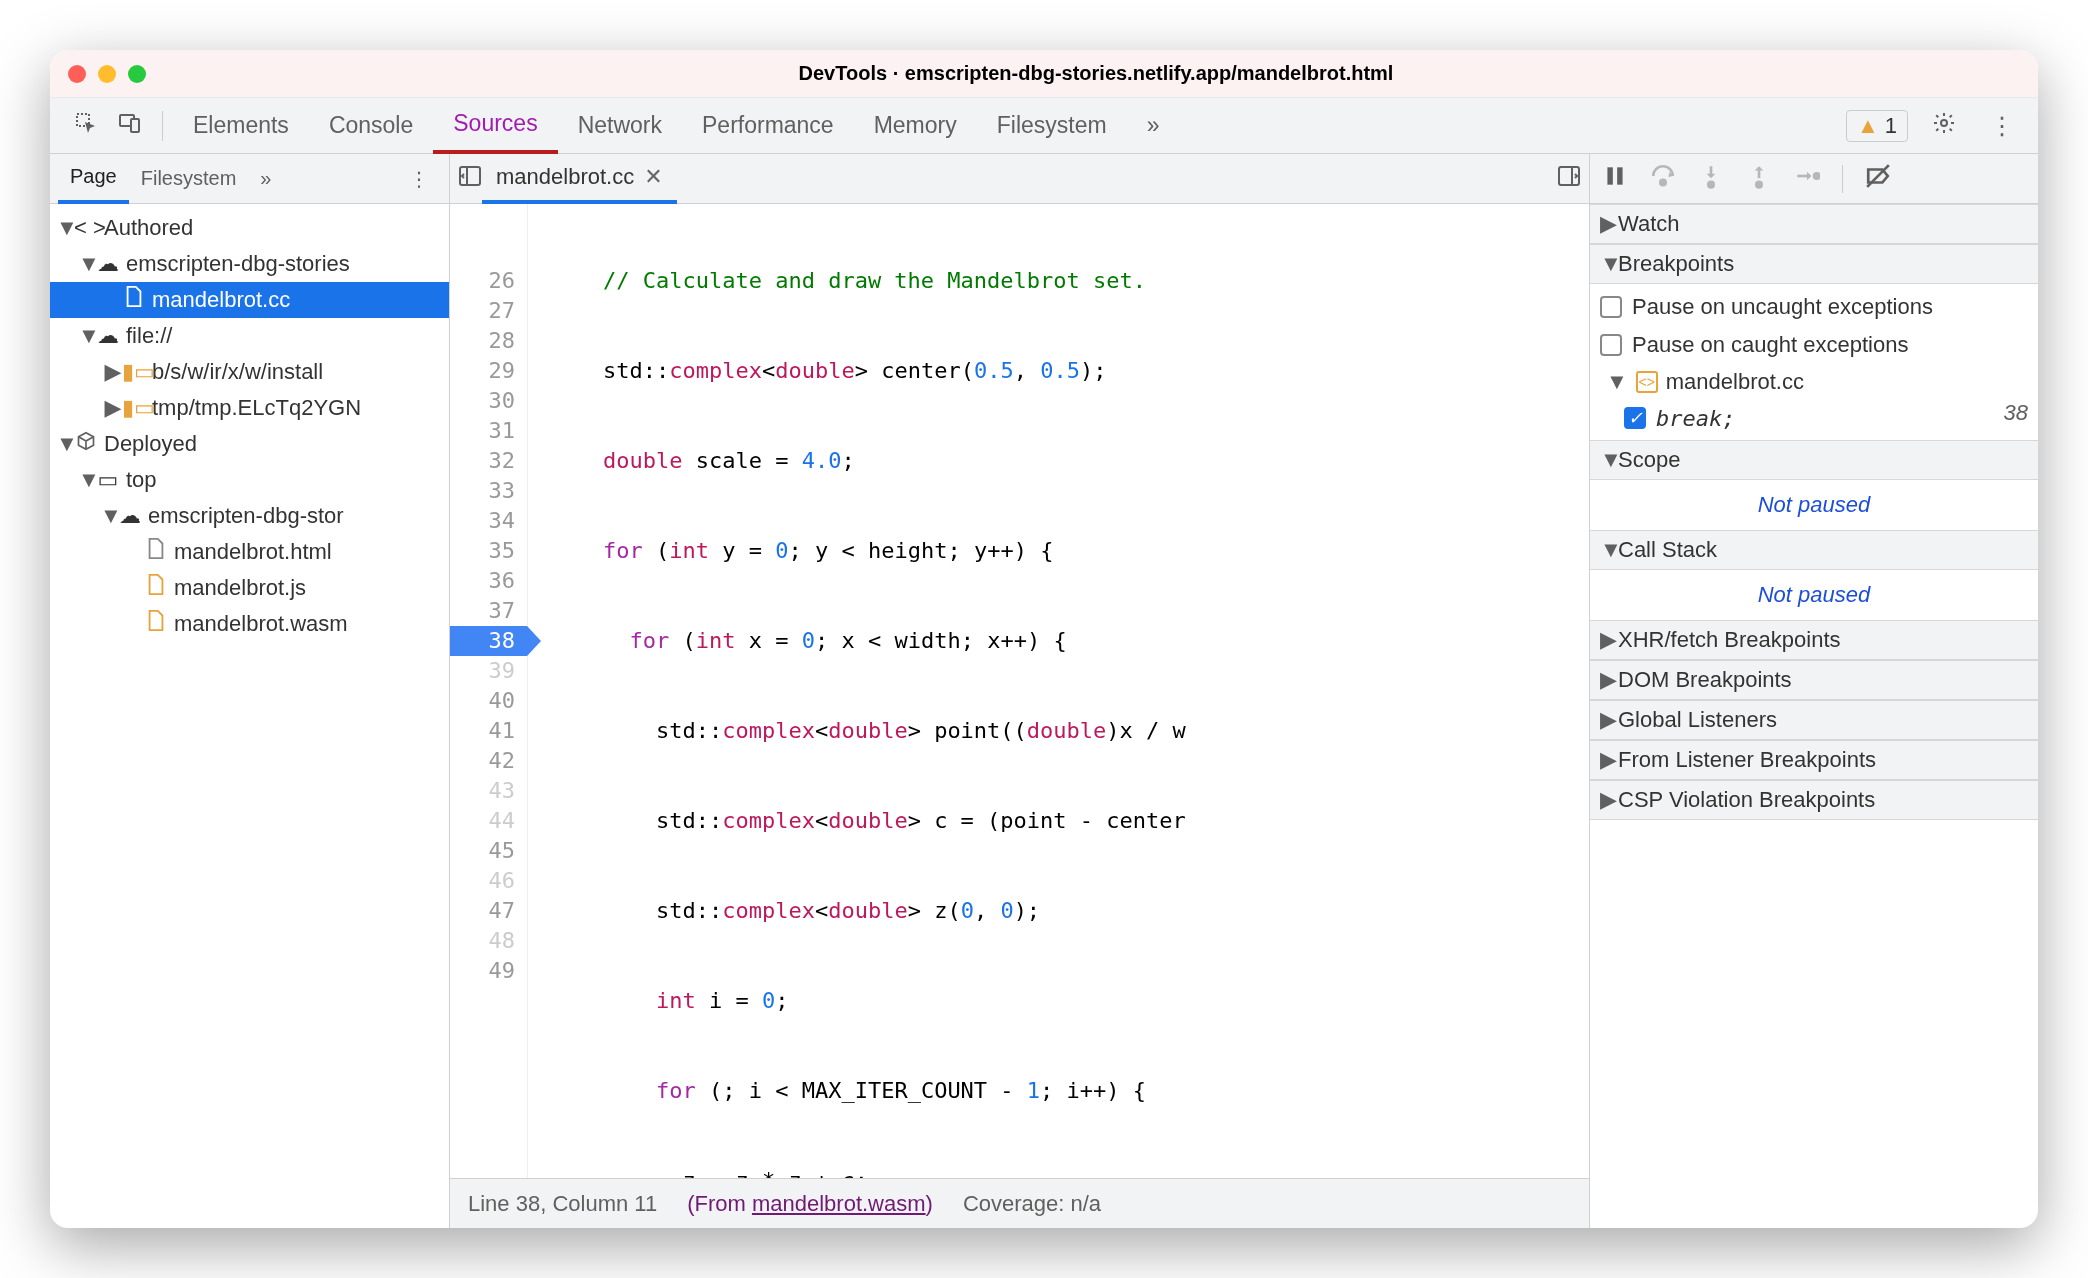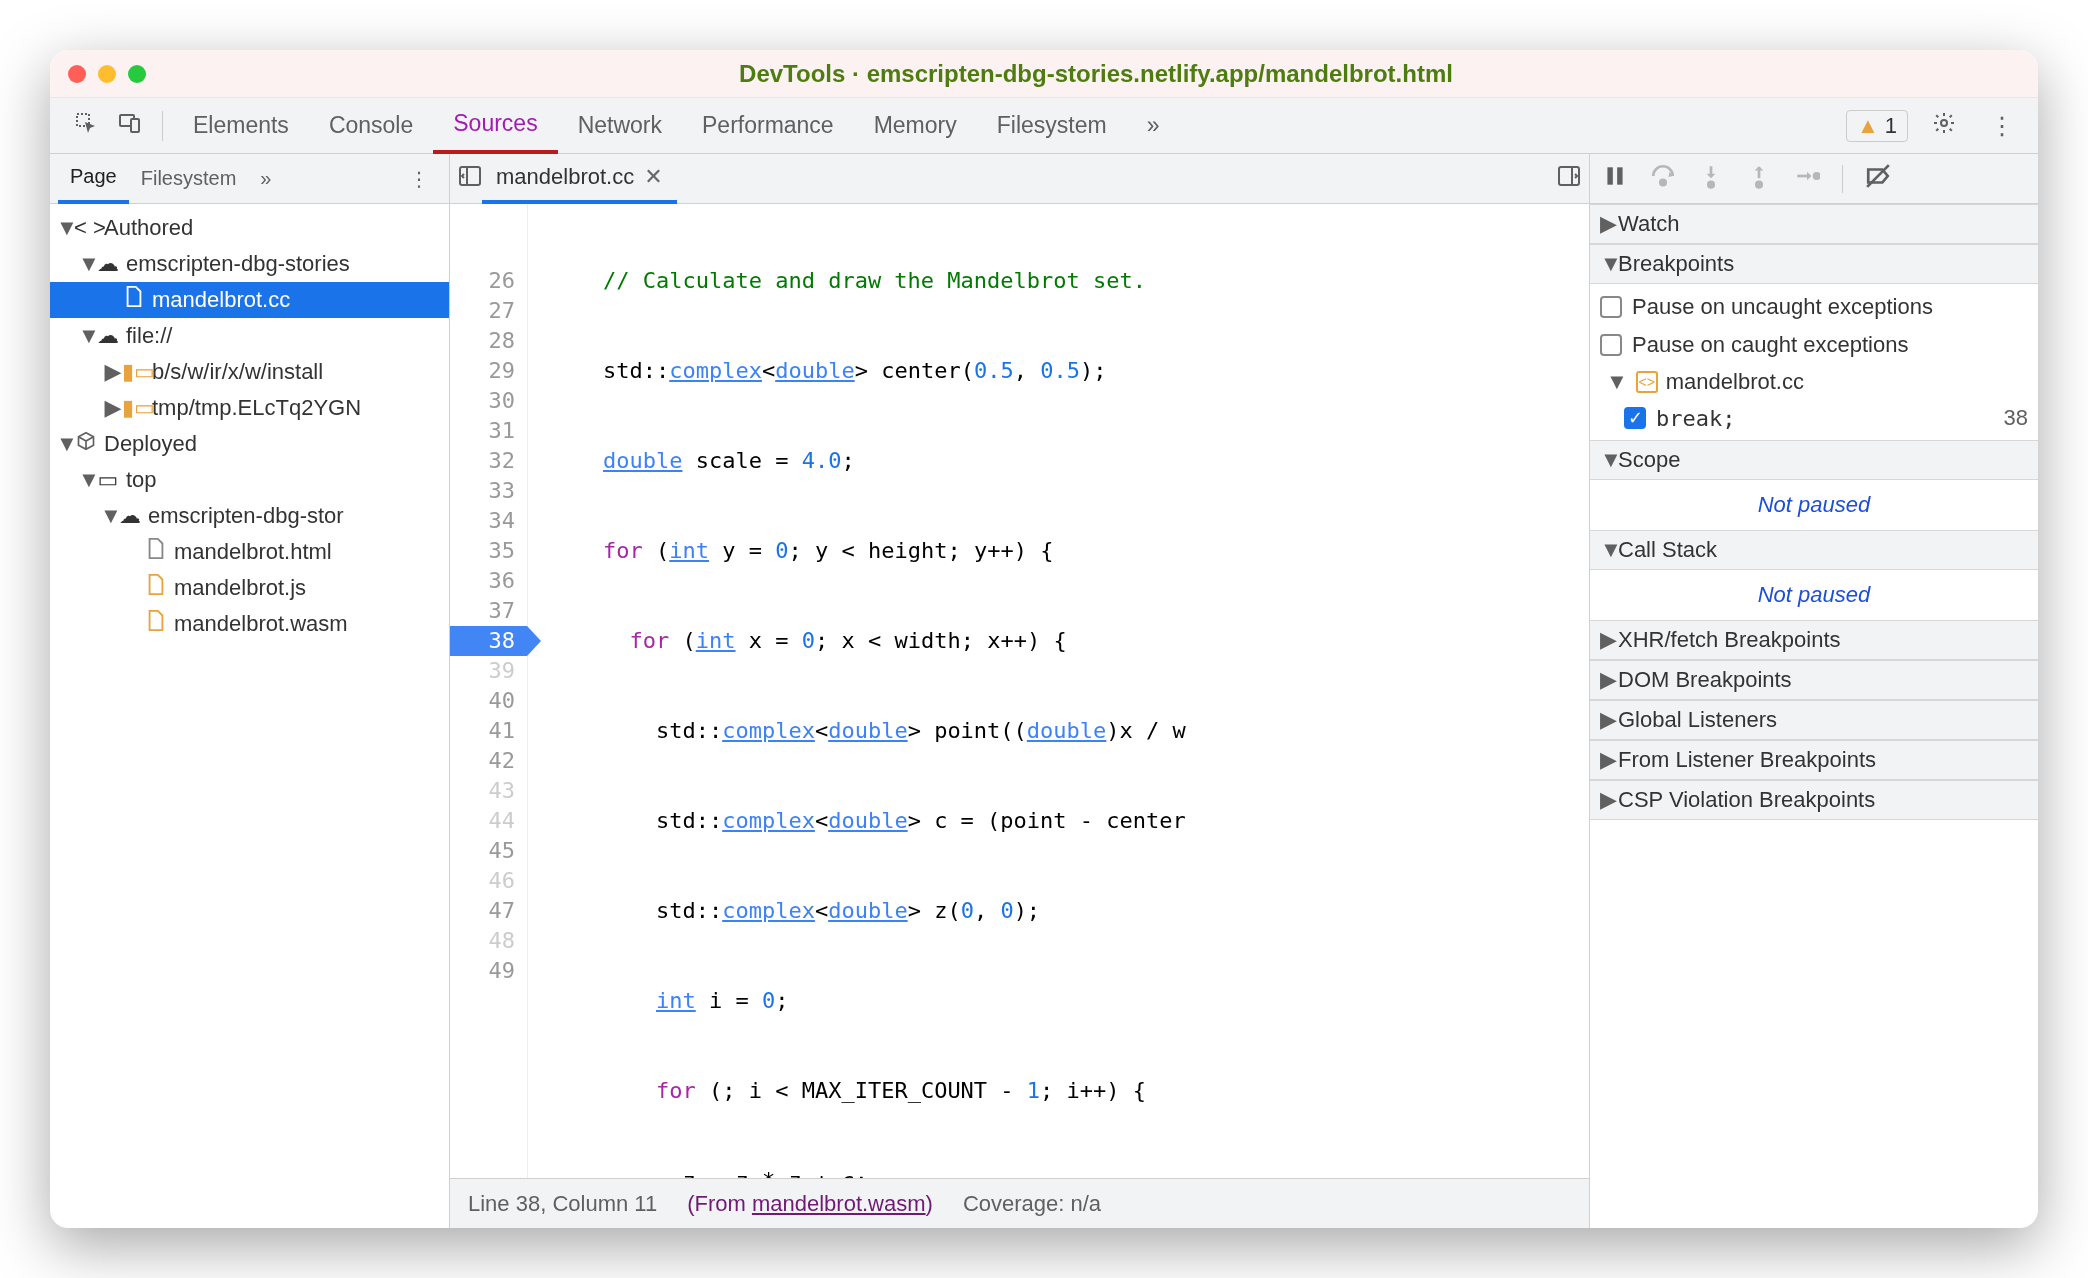--- a/index.html
+++ b/index.html
@@ -1,19 +1,19 @@
 <!DOCTYPE html>
 <html><head>
 <meta charset="utf-8">
 <style>
 * { box-sizing: border-box; margin: 0; padding: 0; }
 body { font-family: -apple-system, BlinkMacSystemFont, "Segoe UI", Helvetica, Arial, sans-serif; background: #fff; font-size: 13px; color: #333; }
 .window { width: 2088px; height: 1278px; position: relative; background: #fff; padding: 50px; }
 .frame { width: 100%; height: 100%; border-radius: 18px; overflow: hidden; box-shadow: 0 18px 60px rgba(0,0,0,0.35); background: #fff; display: flex; flex-direction: column; }
-.titlebar { height: 48px; background: #fdf2f2; display: flex; align-items: center; padding: 0 18px; font-size: 24px; font-weight: 600; color: #4d7c0f; border-bottom: 1px solid #e8e8e8; }
+.titlebar { height: 48px; background: #fdf2f2; display: flex; align-items: center; padding: 0 18px; font-size: 20px; font-weight: 600; color: #000000; border-bottom: 1px solid #e8e8e8; }
 .traffic { display: flex; gap: 12px; margin-right: 26px; }
 .tdot { width: 18px; height: 18px; border-radius: 50%; }
 .tdot.red { background: #ff5f56; }
 .tdot.yellow { background: #ffbd2e; }
 .tdot.green { background: #27c93f; }
 .titlebar-text { flex: 1; text-align: center; }
 .toolbar { height: 56px; background: #f1f3f4; border-bottom: 1px solid #d0d0d0; display: flex; align-items: center; padding: 0 14px; font-size: 24px; color: #606060; }
 .toolbar .ticon { margin: 0 10px; cursor: pointer; }
 .tabs { display: flex; align-items: center; }
 .tab { padding: 0 20px; font-size: 23px; color: #606060; height: 56px; display: flex; align-items: center; cursor: pointer; }
@@ -40,38 +40,38 @@
 .code-area { flex: 1; display: flex; font-family: "SF Mono", Menlo, Consolas, monospace; font-size: 22px; line-height: 30px; overflow: hidden; white-space: pre; }
 .gutter { width: 78px; background: #fff; border-right: 1px solid #eee; text-align: right; color: #999; padding-top: 2px; }
 .gline { padding-right: 12px; height: 30px; }
 .gline.bp { background: #4285f4; color: #fff; position: relative; }
 .gline.bp::after { content: ''; position: absolute; right: -14px; top: 0; border-top: 15px solid transparent; border-bottom: 15px solid transparent; border-left: 14px solid #4285f4; }
 .gline.dim { color: #ccc; }
 .code-lines { flex: 1; padding-left: 22px; padding-top: 2px; color: #000; overflow: hidden; }
 .cl { height: 30px; }
 .c-comment { color: #007a00; }
 .c-kw { color: #a626a4; }
-.c-type { color: #3b82f6; text-decoration: underline; }
+.c-type { color: #be185d; }
 .c-num { color: #1a73e8; }
 .status { height: 50px; background: #f1f3f4; border-top: 1px solid #d0d0d0; display: flex; align-items: center; padding: 0 18px; font-size: 22px; color: #606060; gap: 30px; }
 .status .from { color: #701a75; }
 .status .from u { text-decoration: underline; }
 
 .right { width: 448px; display: flex; flex-direction: column; font-size: 22px; }
 .dbg-toolbar { height: 50px; background: #f1f3f4; border-bottom: 1px solid #d0d0d0; display: flex; align-items: center; padding: 0 12px; gap: 22px; color: #606060; }
 .section-hdr { background: #f1f3f4; border-top: 1px solid #d7d7d7; border-bottom: 1px solid #d7d7d7; height: 40px; display: flex; align-items: center; padding: 0 10px; color: #333; cursor: pointer; }
 .section-hdr .arr { width: 18px; color: #606060; }
 .section-body { padding: 4px 10px; }
 .checkrow { display: flex; align-items: center; height: 38px; gap: 10px; }
 .checkbox { width: 22px; height: 22px; border: 2px solid #888; border-radius: 4px; }
 .checkbox.checked { background: #1a73e8; border-color: #1a73e8; position: relative; }
 .checkbox.checked::after { content: '✓'; color: #fff; position: absolute; top: -2px; left: 2px; font-size: 18px; }
 .bp-file { display: flex; align-items: center; height: 36px; gap: 8px; padding-left: 6px; }
 .bp-icon { display: inline-block; width: 22px; height: 22px; border: 2px solid #e8a33c; border-radius: 3px; color: #e8a33c; font-size: 14px; text-align: center; line-height: 18px; }
-.bp-line { display: flex; align-items: center; justify-content: space-between; height: 36px; padding-left: 24px; }
+.bp-line { display: flex; justify-content: space-between; height: 36px; padding-left: 24px; font-style: italic; }
 .bp-line .code { font-family: "SF Mono", Menlo, monospace; color: #333; }
 .bp-line .ln { color: #606060; }
 .not-paused { text-align: center; font-style: italic; color: #1d4ed8; padding: 12px 0; }
 svg.ic { width: 24px; height: 24px; }
 .ovicon { width: 26px; height: 26px; }
 </style>
 </head>
 <body>
 
 <div class="window">

